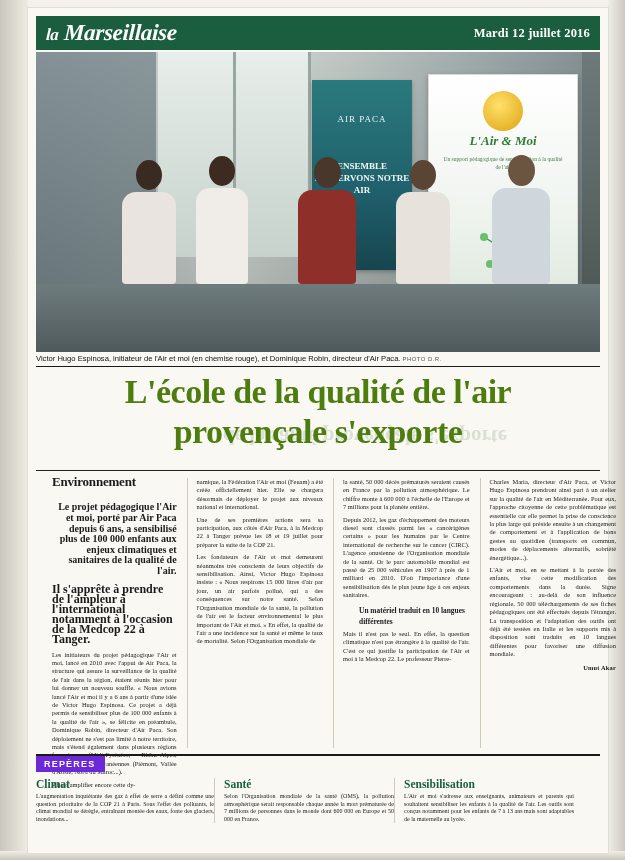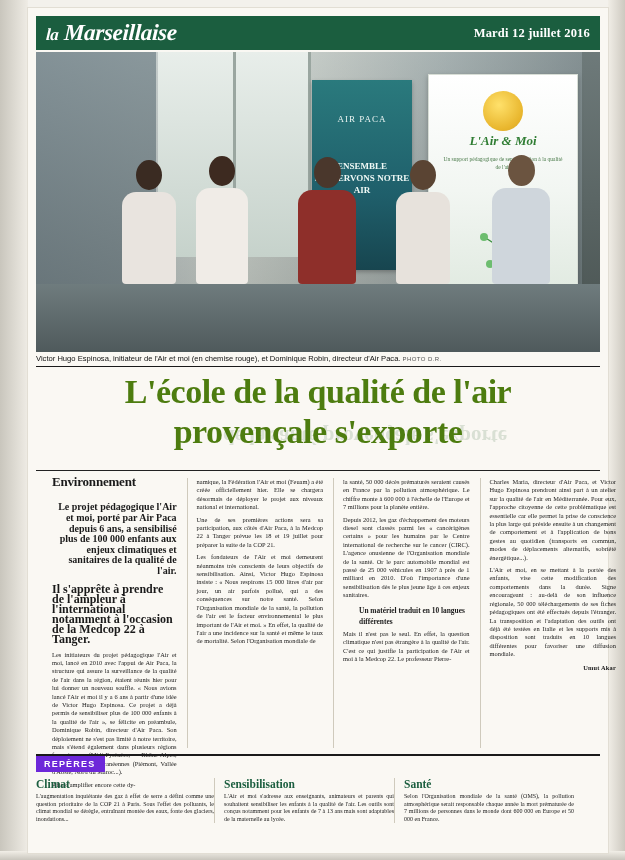--- a/index.html
+++ b/index.html
@@ -411,22 +411,22 @@
   </div>
 
   <div class="reperes">
     <div class="reperes-tab">REPÈRES</div>
     <div class="reperes-cols">
       <div class="rep-col">
         <div class="rep-title">Climat</div>
         <div class="rep-body">L'augmentation inquiétante des gaz à effet de serre a défini comme une question prioritaire de la COP 21 à Paris. Sous l'effet des polluants, le climat mondial se dérègle, entraînant montée des eaux, fonte des glaciers, inondations...</div>
       </div>
       <div class="rep-col">
+        <div class="rep-title">Santé</div>
+        <div class="rep-body">Selon l'Organisation mondiale de la santé (OMS), la pollution atmosphérique serait responsable chaque année la mort prématurée de 7 millions de personnes dans le monde dont 600 000 en Europe et 50 000 en France.</div>
+      </div>
+      <div class="rep-col">
         <div class="rep-title">Sensibilisation</div>
         <div class="rep-body">L'Air et moi s'adresse aux enseignants, animateurs et parents qui souhaitent sensibiliser les enfants à la qualité de l'air. Les outils sont conçus notamment pour les enfants de 7 à 13 ans mais sont adaptables de la maternelle au lycée.</div>
       </div>
-      <div class="rep-col">
-        <div class="rep-title">Santé</div>
-        <div class="rep-body">Selon l'Organisation mondiale de la santé (OMS), la pollution atmosphérique serait responsable chaque année la mort prématurée de 7 millions de personnes dans le monde dont 600 000 en Europe et 50 000 en France.</div>
-      </div>
     </div>
   </div>
 </div>
 
 </body></html>

